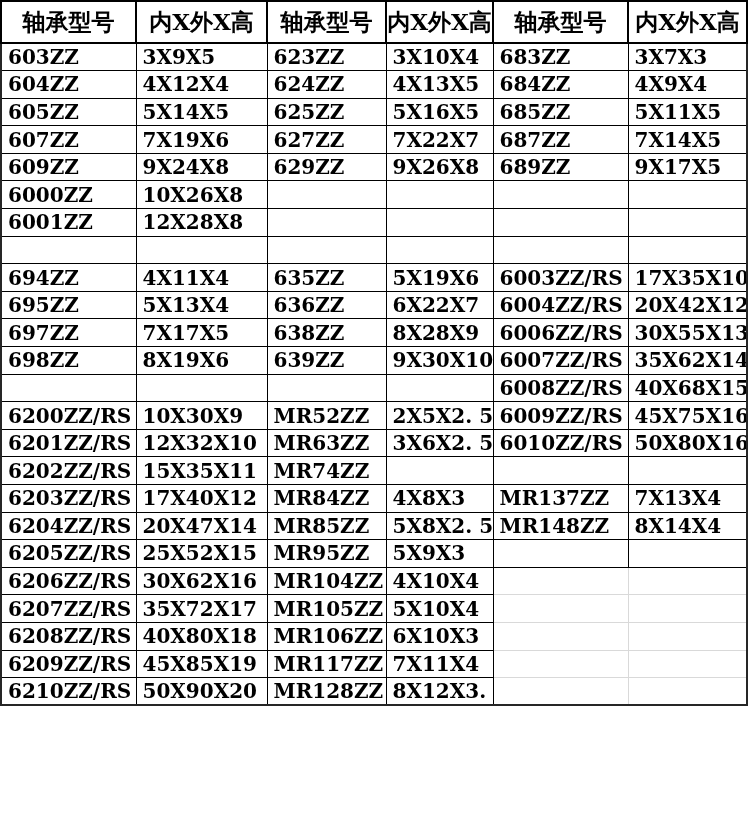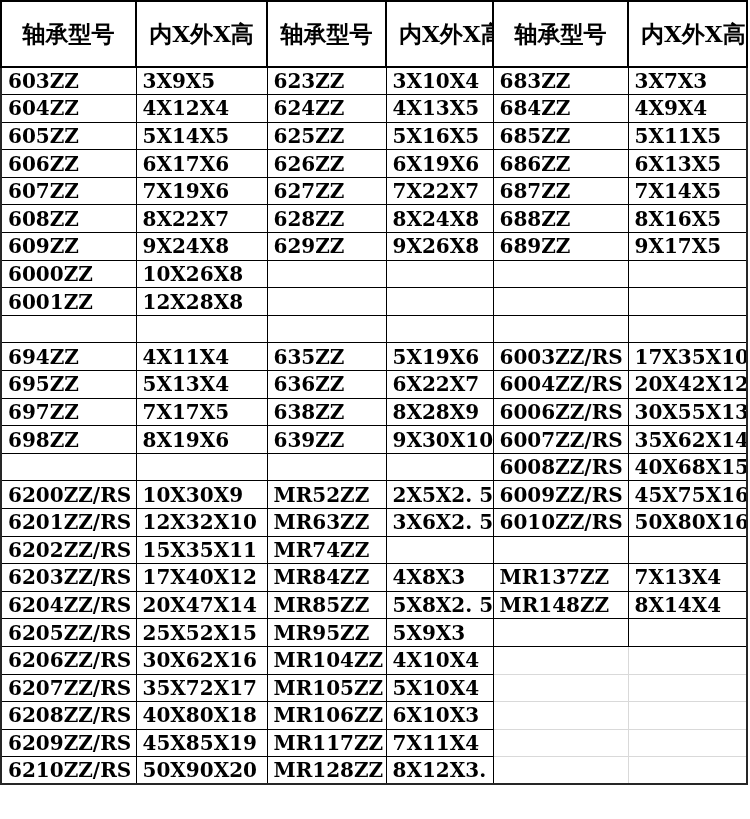--- a/index.html
+++ b/index.html
@@ -25,21 +25,21 @@
     border: 2px solid #262626;
   }
   table.bearing-table th {
     border: 2px solid #000000;
     height: 40px;
     font-size: 23px;
     font-weight: 700;
     color: #000000;
     text-align: center;
     vertical-align: middle;
-    padding: 12px;
+    padding: 0;
     overflow: hidden;
     white-space: nowrap;
   }
   table.bearing-table td {
     border: 1px solid #000000;
     font-size: 20px;
     font-weight: 700;
     color: #000000;
     text-align: left;
     vertical-align: middle;
@@ -96,44 +96,28 @@
         </tr>
         <tr>
           <td>605ZZ</td>
           <td>5X14X5</td>
           <td>625ZZ</td>
           <td>5X16X5</td>
           <td>685ZZ</td>
           <td>5X11X5</td>
         </tr>
         <tr>
-          <td>606ZZ</td>
-          <td>6X17X6</td>
-          <td>626ZZ</td>
-          <td>6X19X6</td>
-          <td>686ZZ</td>
-          <td>6X13X5</td>
-        </tr>
-        <tr>
           <td>607ZZ</td>
           <td>7X19X6</td>
           <td>627ZZ</td>
           <td>7X22X7</td>
           <td>687ZZ</td>
           <td>7X14X5</td>
         </tr>
         <tr>
-          <td>608ZZ</td>
-          <td>8X22X7</td>
-          <td>628ZZ</td>
-          <td>8X24X8</td>
-          <td>688ZZ</td>
-          <td>8X16X5</td>
-        </tr>
-        <tr>
           <td>609ZZ</td>
           <td>9X24X8</td>
           <td>629ZZ</td>
           <td>9X26X8</td>
           <td>689ZZ</td>
           <td>9X17X5</td>
         </tr>
         <tr>
           <td>6000ZZ</td>
           <td>10X26X8</td>

